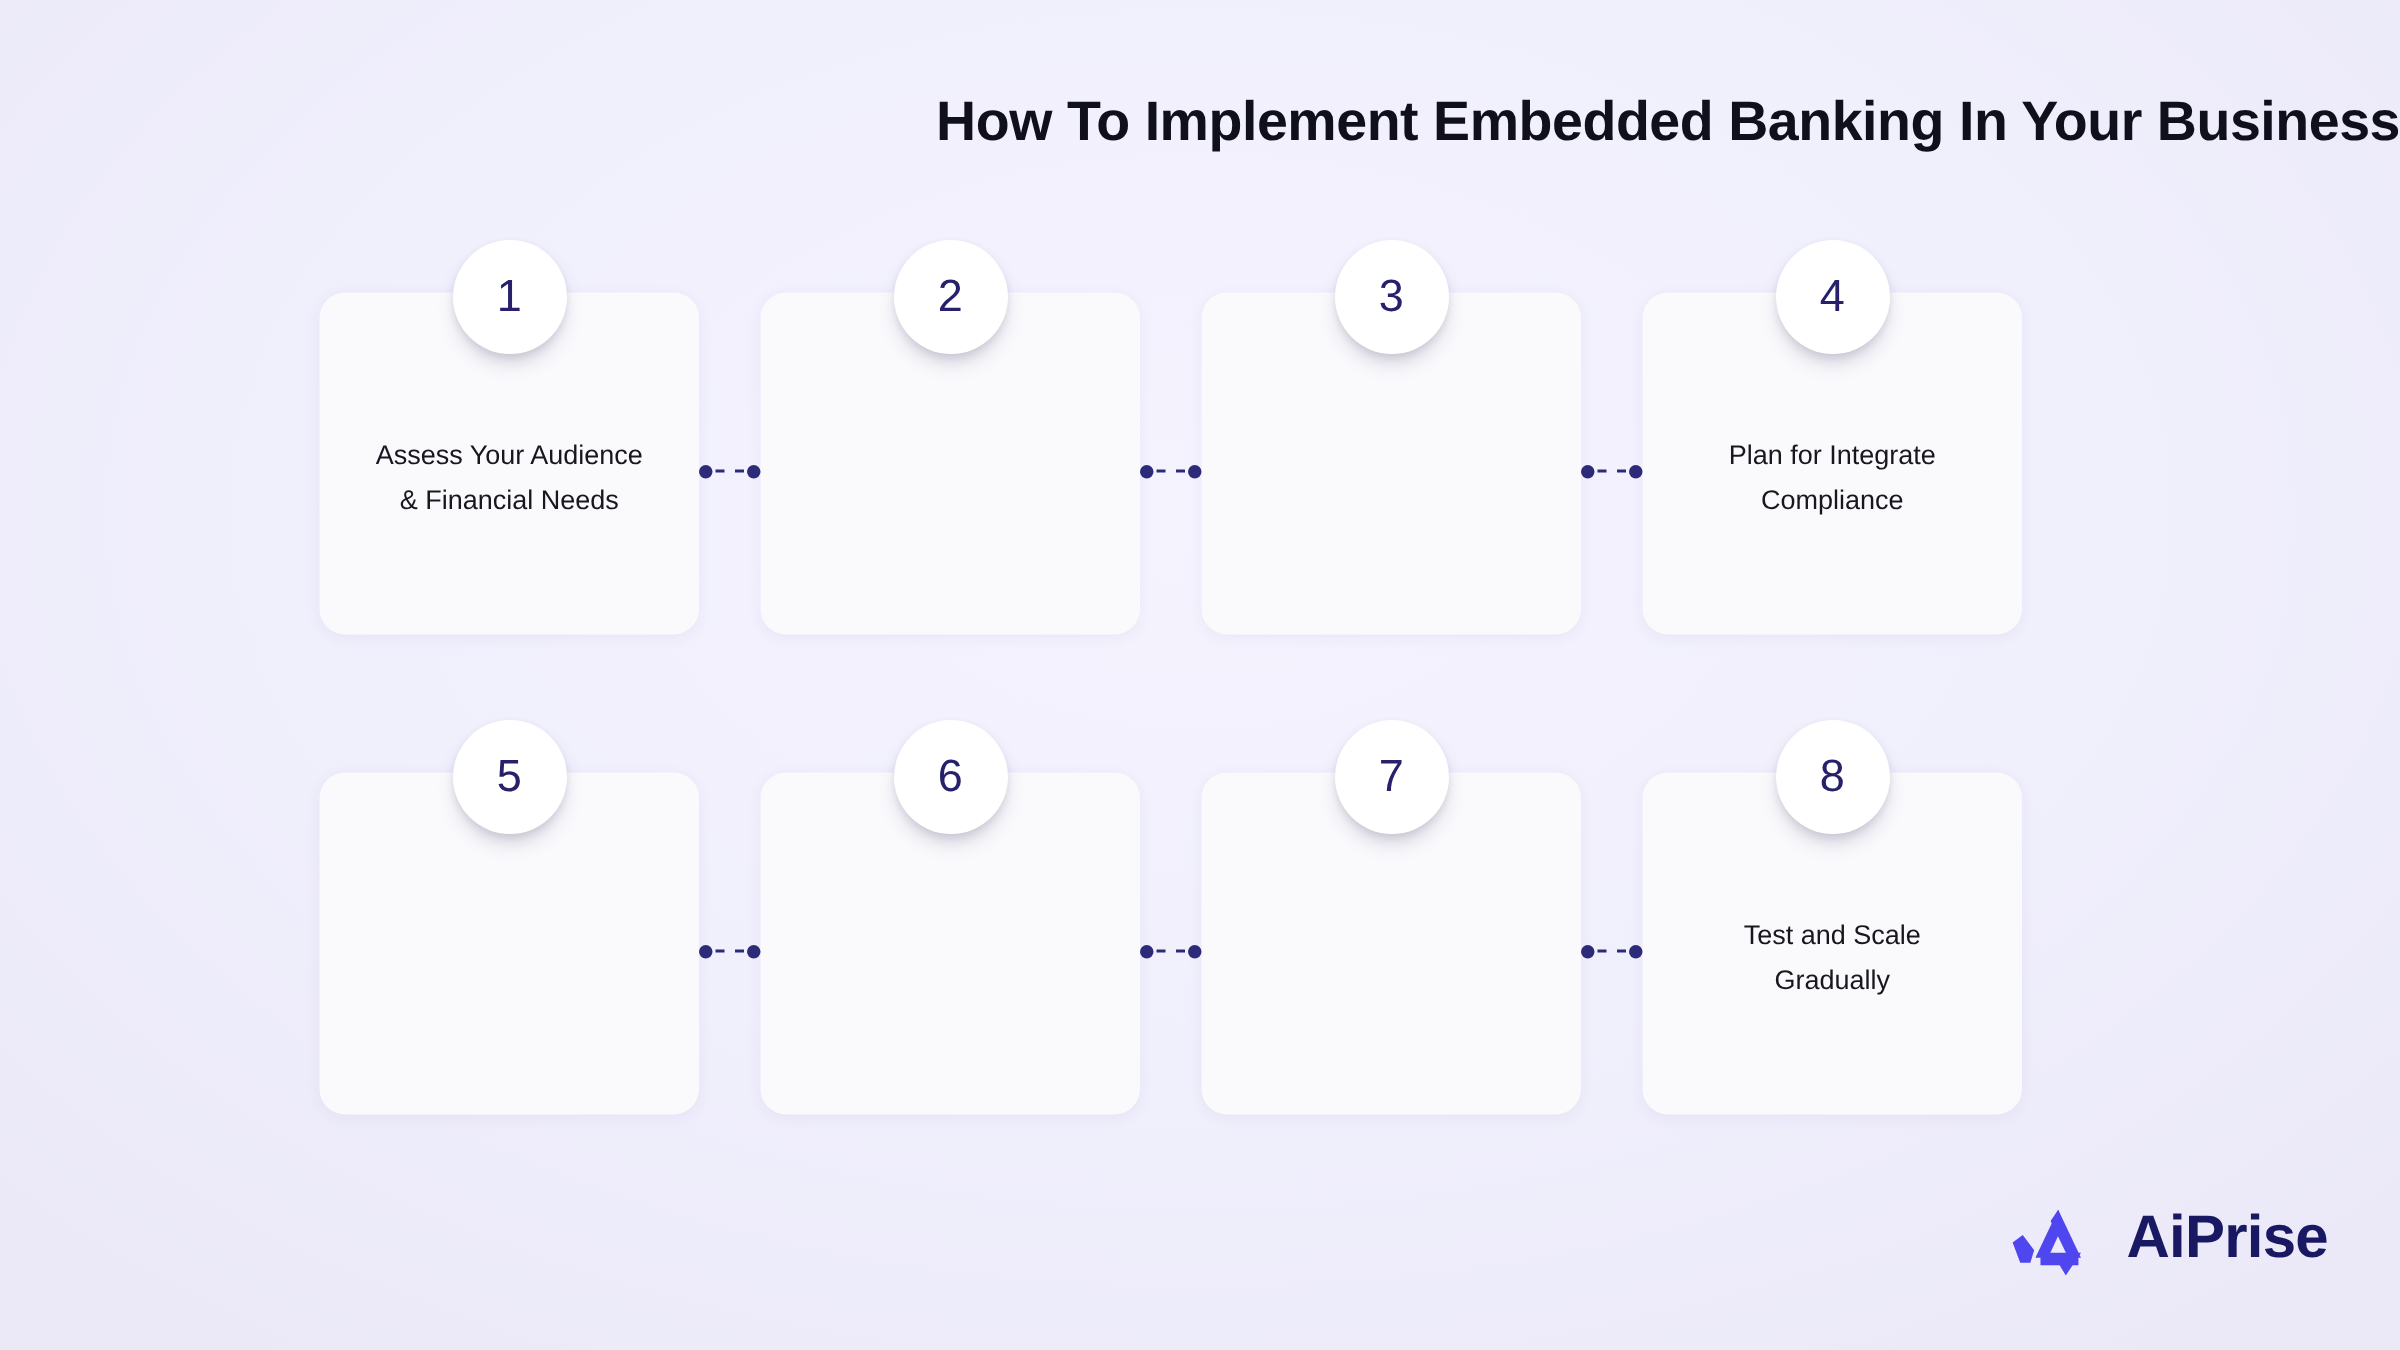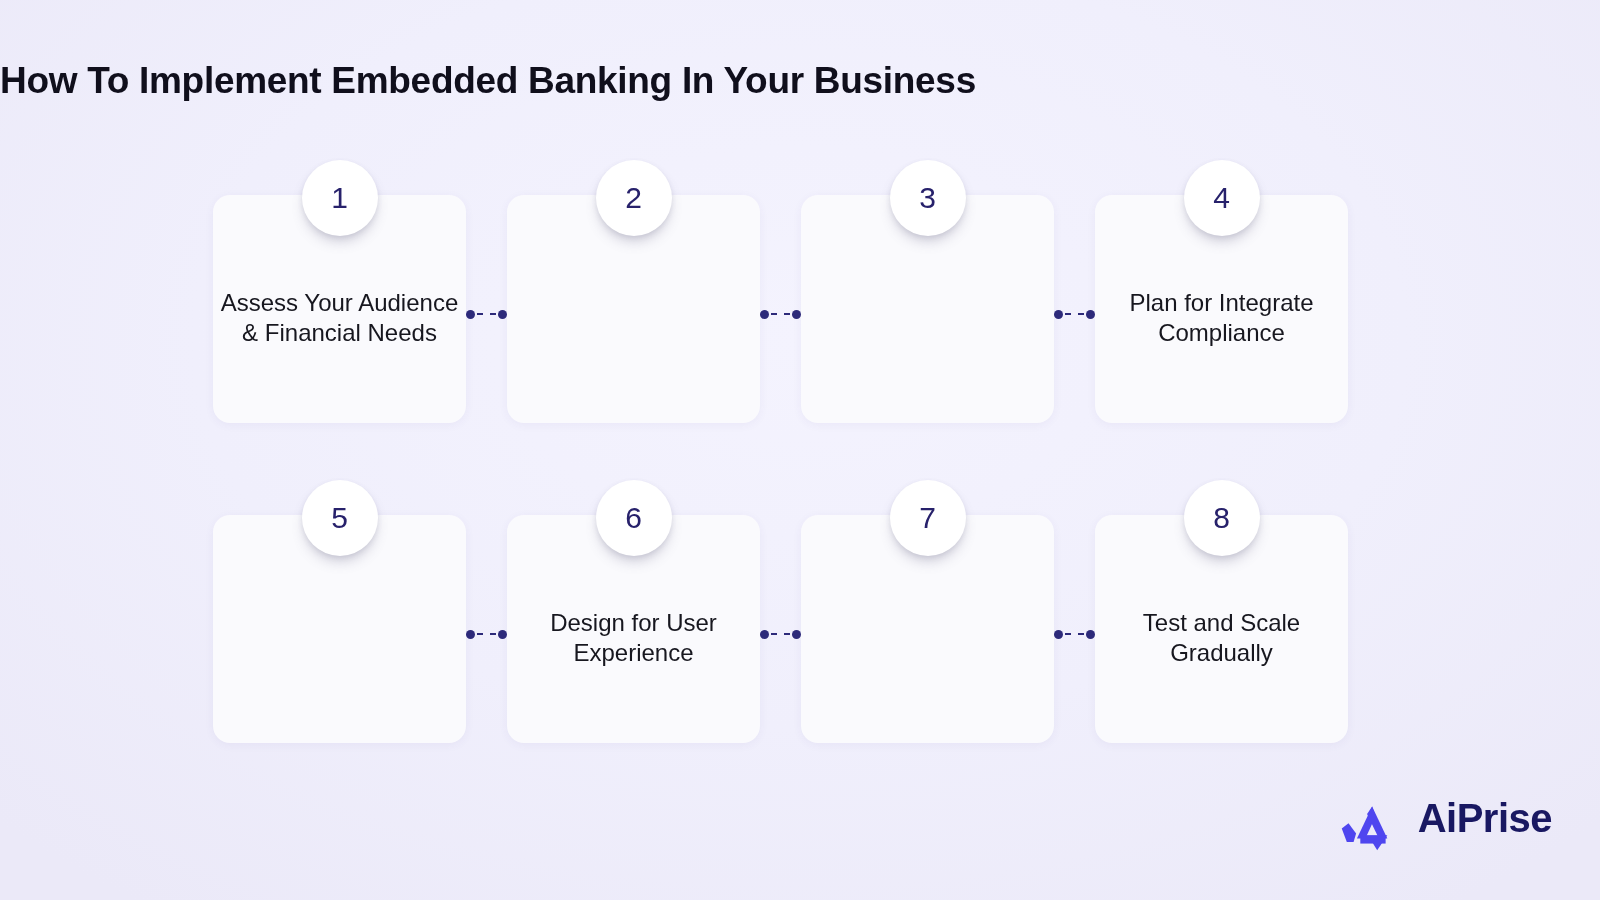--- a/index.html
+++ b/index.html
@@ -23,21 +23,21 @@
     background:
       radial-gradient(ellipse 1100px 700px at 50% 38%, #f4f3fe 0%, #f0effc 55%, #ebe9f8 100%);
   }
 
   
   .page-title {
     position: absolute;
     top: 60px;
     left: 0;
     width: 1600px;
-    text-align: left;
+    text-align: right;
     font-size: 37px;
     font-weight: bold;
     letter-spacing: -0.3px;
     color: #100f1c;
   }
 
   
   .steps-grid {
     position: absolute;
     top: 160px;
@@ -86,21 +86,21 @@
                 0 2px 5px rgba(100, 95, 130, 0.12);
     z-index: 3;
   }
 
   .step-label {
     position: absolute;
     top: 128px;
     left: 0;
     width: 253px;
     text-align: center;
-    font-size: 24px;
+    font-size: 18px;
     line-height: 30px;
     color: #17171f;
     white-space: pre-line;
     z-index: 2;
   }
 
   
   .connector {
     position: absolute;
     top: 149px;
@@ -124,20 +124,21 @@
     margin: 0 2px;
     border-top: 2px dashed #2d2a7a;
   }
 
   
   .logo {
     position: absolute;
     right: 48px;
     bottom: 48px;
     display: flex;
+    align-items: center;
     gap: 29px;
   }
   .logo-mark { width: 54px; height: 54px; display: block; }
   .logo-word {
     font-size: 40px;
     font-weight: bold;
     letter-spacing: -0.5px;
     color: #191862;
     line-height: 1;
   }
@@ -196,22 +197,20 @@
       <div class="connector">
         <span class="dot"></span>
         <span class="dash"></span>
         <span class="dot"></span>
       </div>
     </div>
 
     <div class="step-cell">
       <div class="step-card"></div>
       <div class="step-badge">6</div>
-      <div class="step-label">Design for User
-Experience</div>
       <div class="connector">
         <span class="dot"></span>
         <span class="dash"></span>
         <span class="dot"></span>
       </div>
     </div>
 
     <div class="step-cell">
       <div class="step-card"></div>
       <div class="step-badge">7</div>

